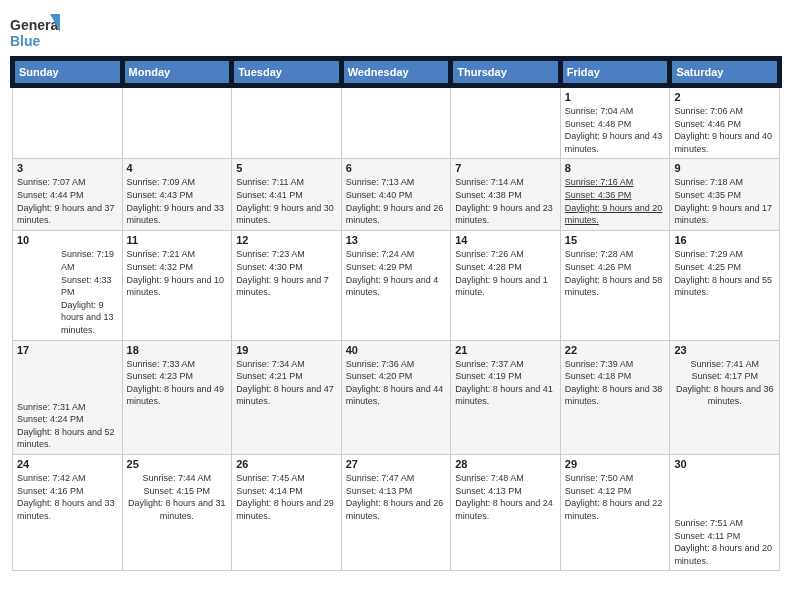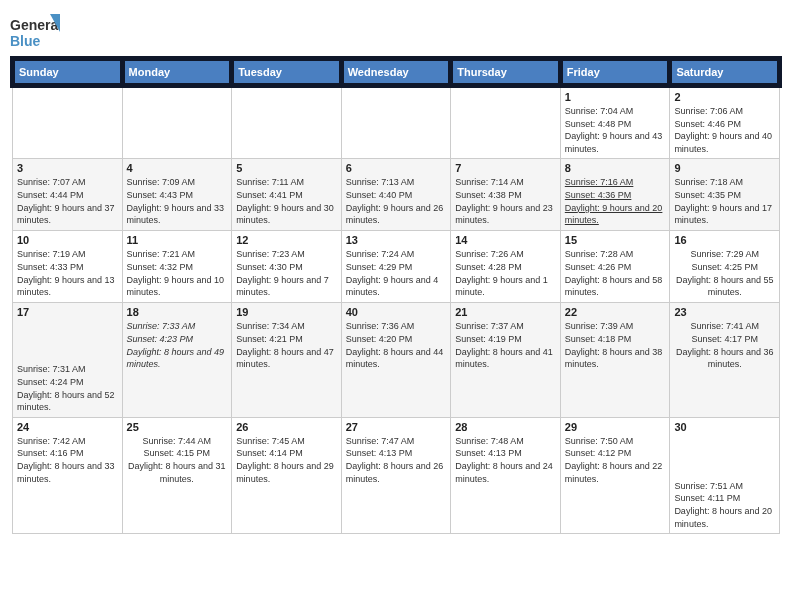--- a/index.html
+++ b/index.html
@@ -166,21 +166,21 @@
         <td>
           <div class="day-number">9</div>
           <div class="day-info" style="white-space: pre-line;">Sunrise: 7:18 AM
 Sunset: 4:35 PM
 Daylight: 9 hours and 17 minutes.</div>
         </td>
       </tr>
       <tr>
         <td>
           <div class="day-number">10</div>
-          <div class="day-info" style="white-space: pre-line;">Sunrise: 7:19 AM
+          <div class="day-info" style="white-space: pre-line; margin-left: 44px;">Sunrise: 7:19 AM
 Sunset: 4:33 PM
 Daylight: 9 hours and 13 minutes.</div>
         </td>
         <td>
           <div class="day-number">11</div>
           <div class="day-info" style="white-space: pre-line;">Sunrise: 7:21 AM
 Sunset: 4:32 PM
 Daylight: 9 hours and 10 minutes.</div>
         </td>
         <td>
@@ -202,35 +202,35 @@
 Daylight: 9 hours and 1 minute.</div>
         </td>
         <td>
           <div class="day-number">15</div>
           <div class="day-info" style="white-space: pre-line;">Sunrise: 7:28 AM
 Sunset: 4:26 PM
 Daylight: 8 hours and 58 minutes.</div>
         </td>
         <td>
           <div class="day-number">16</div>
-          <div class="day-info" style="white-space: pre-line; text-align: center;">Sunrise: 7:29 AM
+          <div class="day-info" style="white-space: pre-line;">Sunrise: 7:29 AM
 Sunset: 4:25 PM
 Daylight: 8 hours and 55 minutes.</div>
         </td>
       </tr>
       <tr>
         <td>
           <div class="day-number">17</div>
           <div class="day-info" style="white-space: pre-line; margin-top: 45px;">Sunrise: 7:31 AM
 Sunset: 4:24 PM
 Daylight: 8 hours and 52 minutes.</div>
         </td>
         <td>
           <div class="day-number">18</div>
-          <div class="day-info" style="white-space: pre-line; font-style: italic;">Sunrise: 7:33 AM
+          <div class="day-info" style="white-space: pre-line;">Sunrise: 7:33 AM
 Sunset: 4:23 PM
 Daylight: 8 hours and 49 minutes.</div>
         </td>
         <td>
           <div class="day-number">19</div>
           <div class="day-info" style="white-space: pre-line;">Sunrise: 7:34 AM
 Sunset: 4:21 PM
 Daylight: 8 hours and 47 minutes.</div>
         </td>
         <td>

